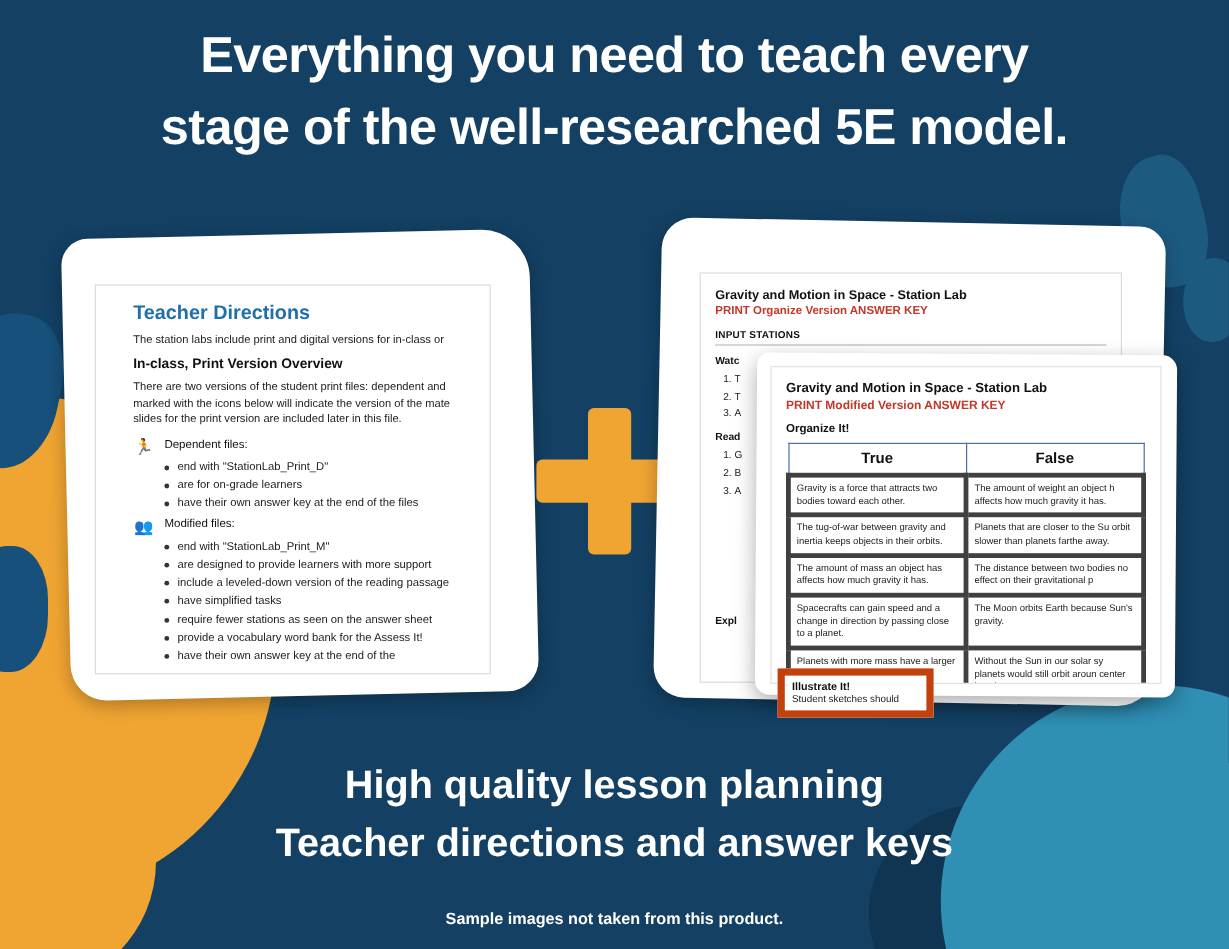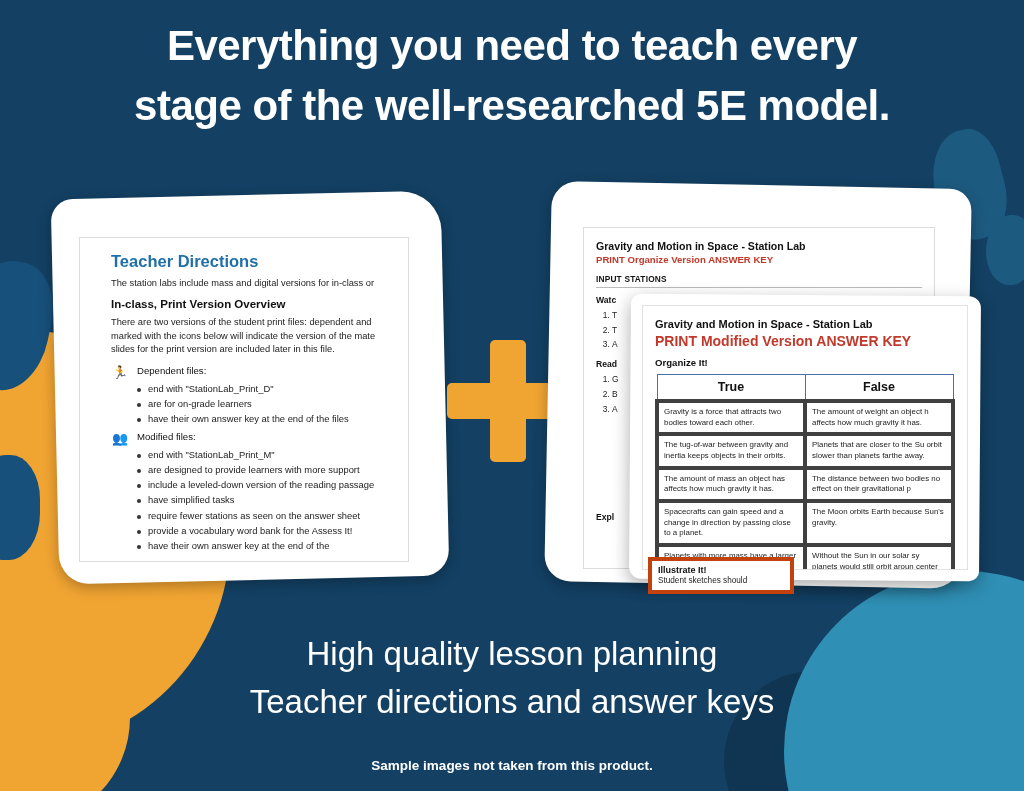--- a/index.html
+++ b/index.html
@@ -145,36 +145,36 @@
   
   .r-title { font-size:10.6px; font-weight:bold; color:#111; margin:2px 0 2px 0; }
   .r-sub { font-size:9.6px; font-weight:bold; color:#c0392b; margin:0 0 9px 0; }
   .r-section { font-size:8.3px; font-weight:bold; color:#111; letter-spacing:.2px; border-bottom:1px solid #bbb; padding-bottom:3px; margin:6px 0 6px 0;}
   .r-label { font-size:8.6px; font-weight:bold; color:#111; margin:7px 0 3px 0; }
   ol.r-list { margin:0 0 6px 16px; padding:0; }
   ol.r-list li { font-size:8.4px; color:#222; line-height:1.75; }
 
   
   .f-title { font-size:11px; font-weight:bold; color:#111; margin:2px 0 3px 0; }
-  .f-sub { font-size:14px; font-weight:bold; color:#c0392b; margin:0 0 8px 0; }
+  .f-sub { font-size:10px; font-weight:bold; color:#c0392b; margin:0 0 8px 0; }
   .f-label { font-size:9.6px; font-weight:bold; color:#111; margin:0 0 6px 0; }
   table.tf { width:100%; border-collapse:collapse; table-layout:fixed; }
   table.tf th {
     border:1px solid #4a6fa5; background:#fff; color:#111;
     font-size:12.5px; font-weight:bold; padding:5px 4px; text-align:center;
   }
   table.tf td {
     border:4px solid #404040; font-size:7.9px; color:#222;
     padding:4px 5px; vertical-align:top; line-height:1.35;
   }
 
   
   .sub-head {
     position:absolute; left:0; right:0; top:630px;
-    text-align:center; color:#fff; font-weight:normal;
+    text-align:center; color:#fff; font-weight:bold;
     font-size:33px; line-height:1.45;
   }
   .footnote {
     position:absolute; left:0; right:0; top:758px;
     text-align:center; color:#fff; font-weight:bold; font-size:13.5px;
   }
 </style>
 </head>
 <body>
 
@@ -191,21 +191,21 @@
   <span>Everything you need to teach every</span>
   <span class="l2">stage of the well-researched 5E model.</span>
 </div>
 
 <div class="stage">
 
   <div class="paper-wrap card-left">
     <div class="paper-back"></div>
     <div class="paper-inner">
       <div class="doc-h1">Teacher Directions</div>
-      <p class="doc-p">The station labs include mass and digital versions for in-class or</p>
+      <p class="doc-p">The station labs include print and digital versions for in-class or</p>
       <div class="doc-h2">In-class, Print Version Overview</div>
       <p class="doc-p">There are two versions of the student print files:  dependent and marked with the icons below will indicate the version of the mate slides for the print version are included later in this file.</p>
 
       <div class="bullet-block">
         <div class="bullet-row">
           <span class="bullet-icon">🏃</span>
           <span class="bullet-title">Dependent files:</span>
         </div>
         <ul class="sub">
           <li>end with "StationLab_Print_D"</li>
@@ -294,21 +294,21 @@
           </tr>
           <tr>
             <td>Planets with more mass have a larger orbit.</td>
             <td>Without the Sun in our solar sy planets would still orbit aroun center location.</td>
           </tr>
         </tbody>
       </table>
     </div>
   </div>
 
-  <div style="position:absolute; left:648px; top:372px; width:146px; background:#fff; border:4px solid #c2410c; padding:4px 6px;">
+  <div style="position:absolute; left:648px; top:372px; width:130px; background:#fff; border:6px solid #c2410c; padding:4px 6px;">
     <div style="font-size:9px;font-weight:bold;color:#111;">Illustrate  It!</div>
     <div style="font-size:8.2px;color:#222;line-height:1.4;">Student sketches should</div>
   </div>
 
 </div>
 
 <div class="sub-head">
   <div>High quality lesson planning</div>
   <div>Teacher directions and answer keys</div>
 </div>

